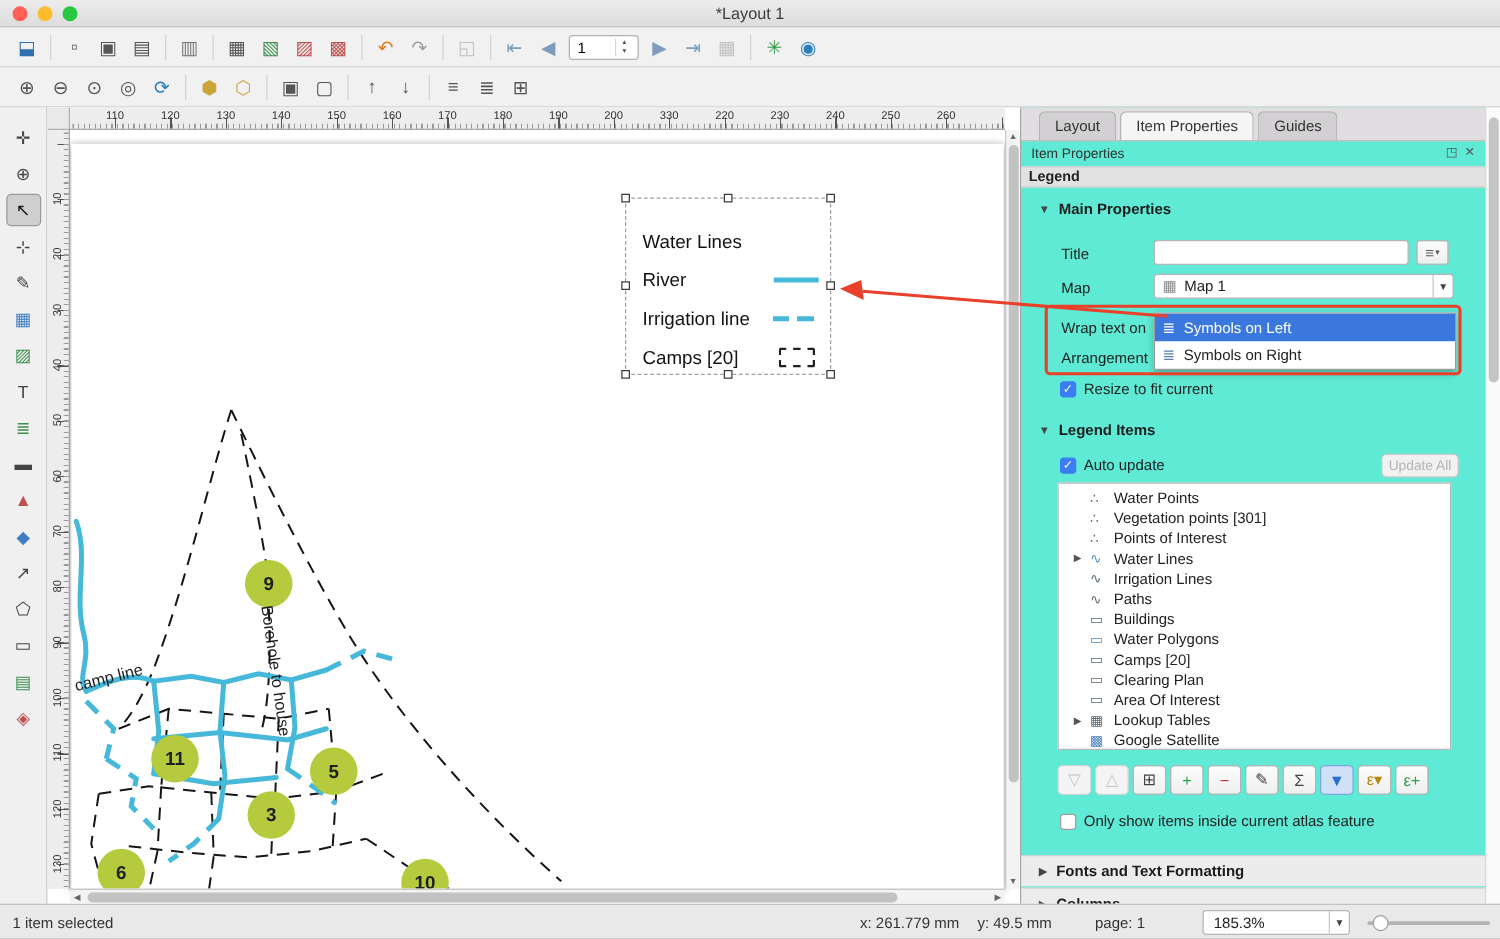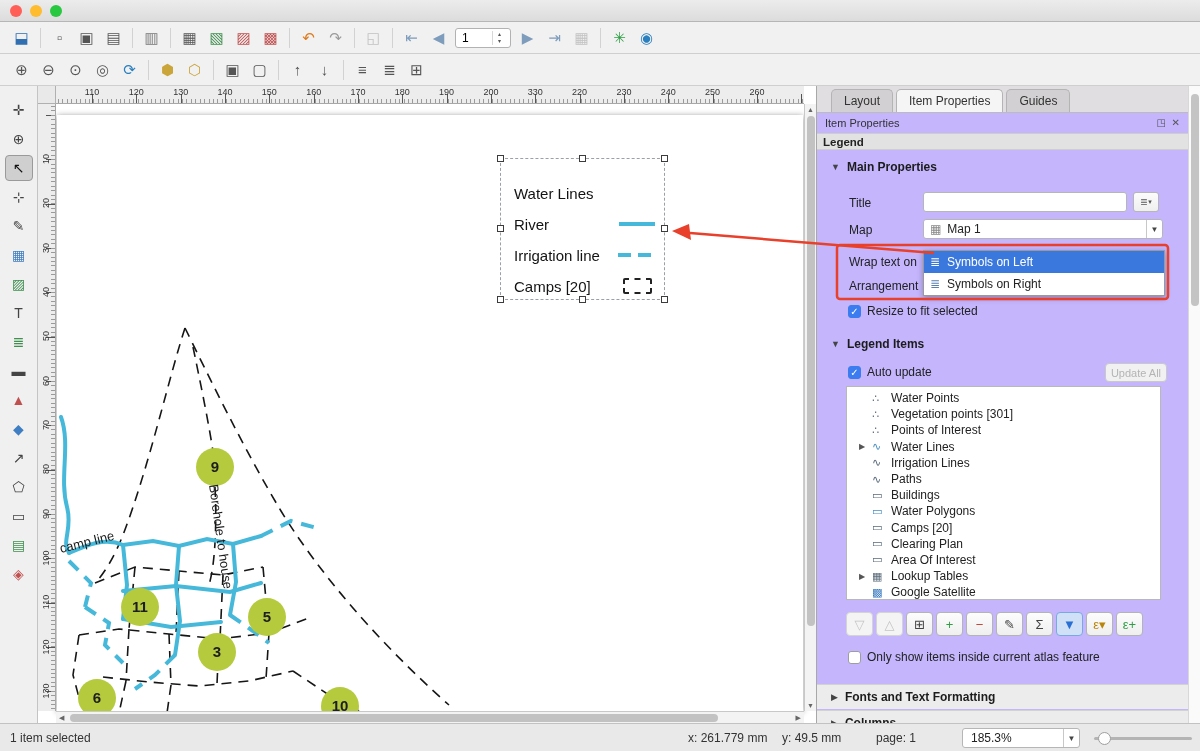--- a/index.html
+++ b/index.html
@@ -60,21 +60,21 @@
   .h-nw{left:-4px;top:-4px;} .h-n{left:50%;margin-left:-4px;top:-4px;} .h-ne{right:-4px;top:-4px;}
   .h-w{left:-4px;top:50%;margin-top:-4px;} .h-e{right:-4px;top:50%;margin-top:-4px;}
   .h-sw{left:-4px;bottom:-4px;} .h-s{left:50%;margin-left:-4px;bottom:-4px;} .h-se{right:-4px;bottom:-4px;}
   .lg-row { position:absolute; left:13px; right:6px; height:20px; font-size:15px; color:#131313; display:flex; align-items:center; }
   .lg-sym { position:absolute; right:2px; width:38px; display:flex; align-items:center; justify-content:center; height:20px; }
   .sym-line { width:36px; height:4px; background:#46b8d9; }
   .sym-dash { width:38px; height:4px; background:repeating-linear-gradient(90deg,#46b8d9 0 13px,transparent 13px 20px); }
   .sym-rect { width:29px; height:16px; border:2px dashed #222; border-radius:2px; background:#fff; }
 
   
-  .panel { position:absolute; top:86px; left:816px; width:372px; height:637px; background:#c4b5fd; border-left:1px solid #a8a8a8; }
+  .panel { position:absolute; top:86px; left:816px; width:372px; height:637px; background:#5eead4; border-left:1px solid #a8a8a8; }
   .tabs { position:absolute; top:0; left:0; right:0; height:27px; background:#e0dee0; border-bottom:1px solid #bcbcbc;
     display:flex; align-items:flex-end; padding-left:14px; gap:3px; }
   .tab { height:23px; padding:0 12px; font-size:12px; display:flex; align-items:center; color:#333;
     background:#d2d0d2; border:1px solid #b4b4b4; border-bottom:none; border-radius:5px 5px 0 0; }
   .tab.active { background:#f6f5f6; }
   .pp-titlerow { position:absolute; top:31px; left:8px; right:6px; height:14px; font-size:11px; color:#333; }
   .pp-mini { position:absolute; top:0; font-size:10px; color:#555; }
   .legend-bar { position:absolute; top:47px; left:0; right:0; height:17px; background:#e2e2e2;
     border-top:1px solid #cecece; border-bottom:1px solid #cecece; font-weight:bold; font-size:11.5px;
     display:flex; align-items:center; padding-left:6px; }
@@ -129,20 +129,21 @@
 </style>
 </head>
 <body>
 
 <div class="window">
 
   <div class="titlebar">
     <span class="tl r"></span>
     <span class="tl y"></span>
     <span class="tl g"></span>
+    <div class="win-title">*Layout 1</div>
   </div>
 
   <div class="toolbar toolbar1" id="toolbar-main">
       <div class="tb-btn" style="color: rgb(47, 111, 178);">⬓</div>
       <div class="tb-sep"></div>
       <div class="tb-btn" style="color: rgb(85, 85, 85);">▫</div>
       <div class="tb-btn" style="color: rgb(85, 85, 85);">▣</div>
       <div class="tb-btn" style="color: rgb(85, 85, 85);">▤</div>
       <div class="tb-sep"></div>
       <div class="tb-btn" style="color: rgb(119, 119, 119);">▥</div>
@@ -382,21 +383,21 @@
         <span>Symbols on Left</span>
       </div>
       <div class="opt">
         <span class="oicon">≣</span>
         <span>Symbols on Right</span>
       </div>
     </div>
 
     <div class="chkrow" style="left:31px;top:218px;">
       <span class="check on">✓</span>
-      <span>Resize to fit selected</span>
+      <span>Resize to fit current</span>
     </div>
 
     <div class="sec-h" style="top:251px;">
       <span class="tri">▼</span>
       <span>Legend Items</span>
     </div>
 
     <div class="chkrow" style="left:31px;top:279px;">
       <span class="check on">✓</span>
       <span>Auto update</span>

